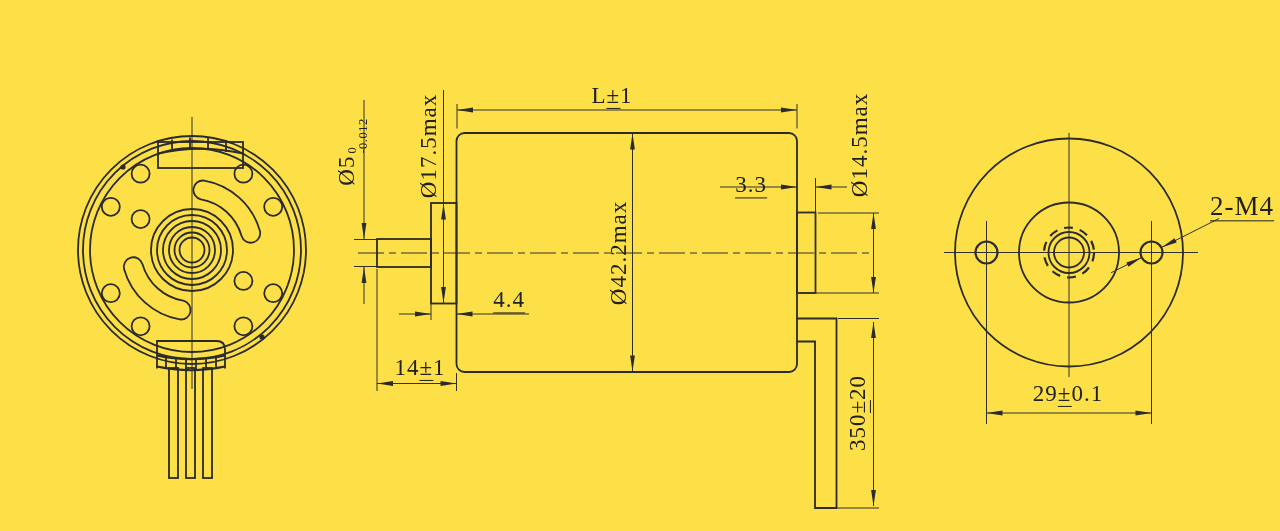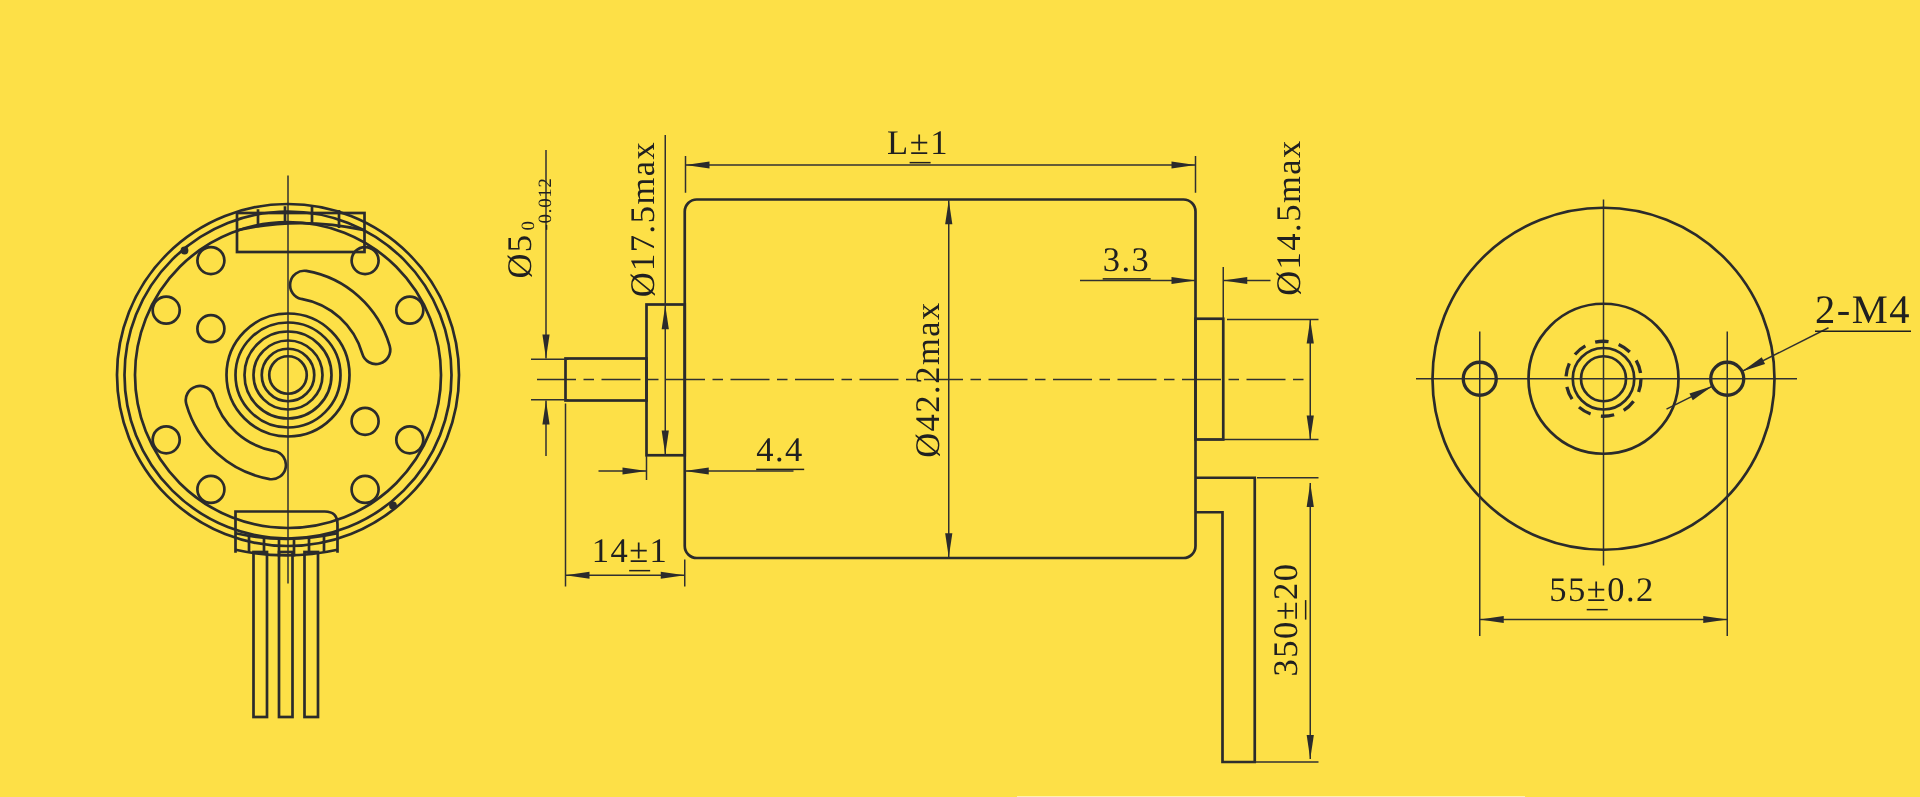--- a/index.html
+++ b/index.html
@@ -198,41 +198,41 @@
   </div>
 
   <div class="dim rot" style="left:429px;top:146px;">
     <span>Ø17.5max</span>
   </div>
 
   <div class="dim rot" style="left:619px;top:253px;">
     <span>Ø42.2max</span>
   </div>
 
-  <div class="dim ul" style="left:751px;top:174px;">
+  <div class="dim ul" style="left:751px;top:186px;">
     <span>3.3</span>
   </div>
 
   <div class="dim rot" style="left:860px;top:145px;">
     <span>Ø14.5max</span>
   </div>
 
-  <div class="dim ul" style="left:520px;top:301px;">
+  <div class="dim ul" style="left:509px;top:301px;">
     <span>4.4</span>
   </div>
 
   <div class="dim" style="left:420px;top:368px;">
     <span>14</span><span class="pmu">±</span><span>1</span>
   </div>
 
   <div class="dim rot" style="left:858px;top:413px;">
     <span>350</span><span class="pmu">±</span><span>20</span>
   </div>
 
   <div class="dim" style="left:1068px;top:394px;">
-    <span>55</span><span class="pmu">±</span><span>0.2</span>
+    <span>29</span><span class="pmu">±</span><span>0.1</span>
   </div>
 
   <div class="dim ul" style="left:1242px;top:207px;font-size:27px;">
     <span>2-M4</span>
   </div>
 
 </div>
 
 </body></html>

